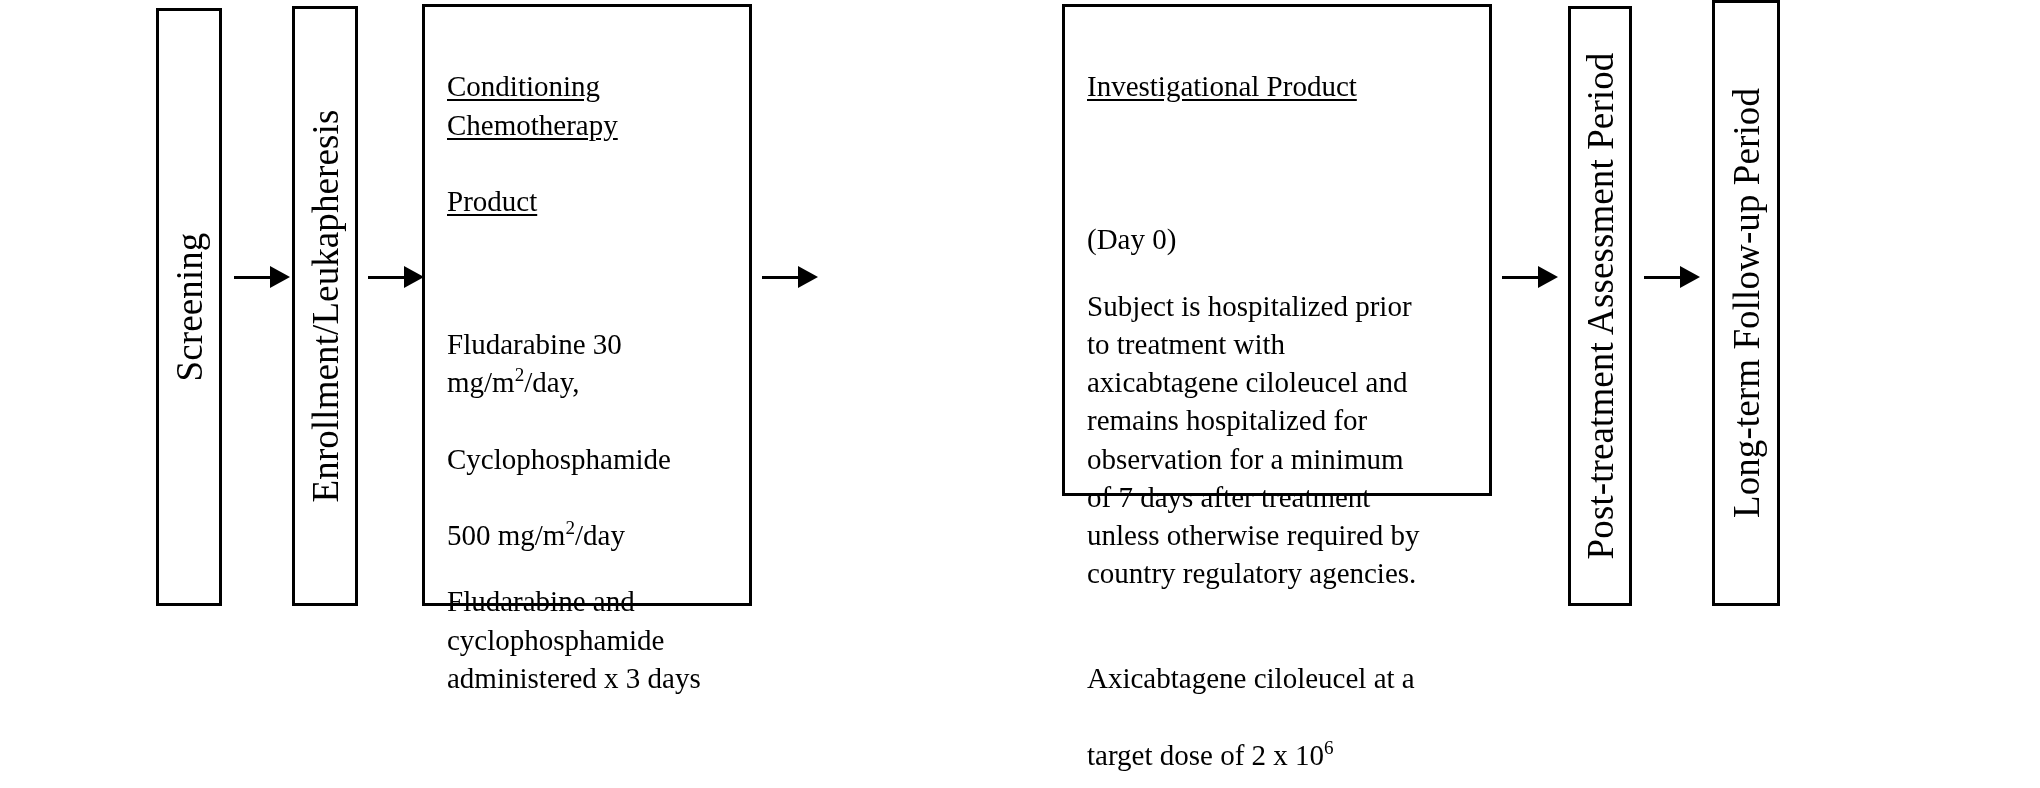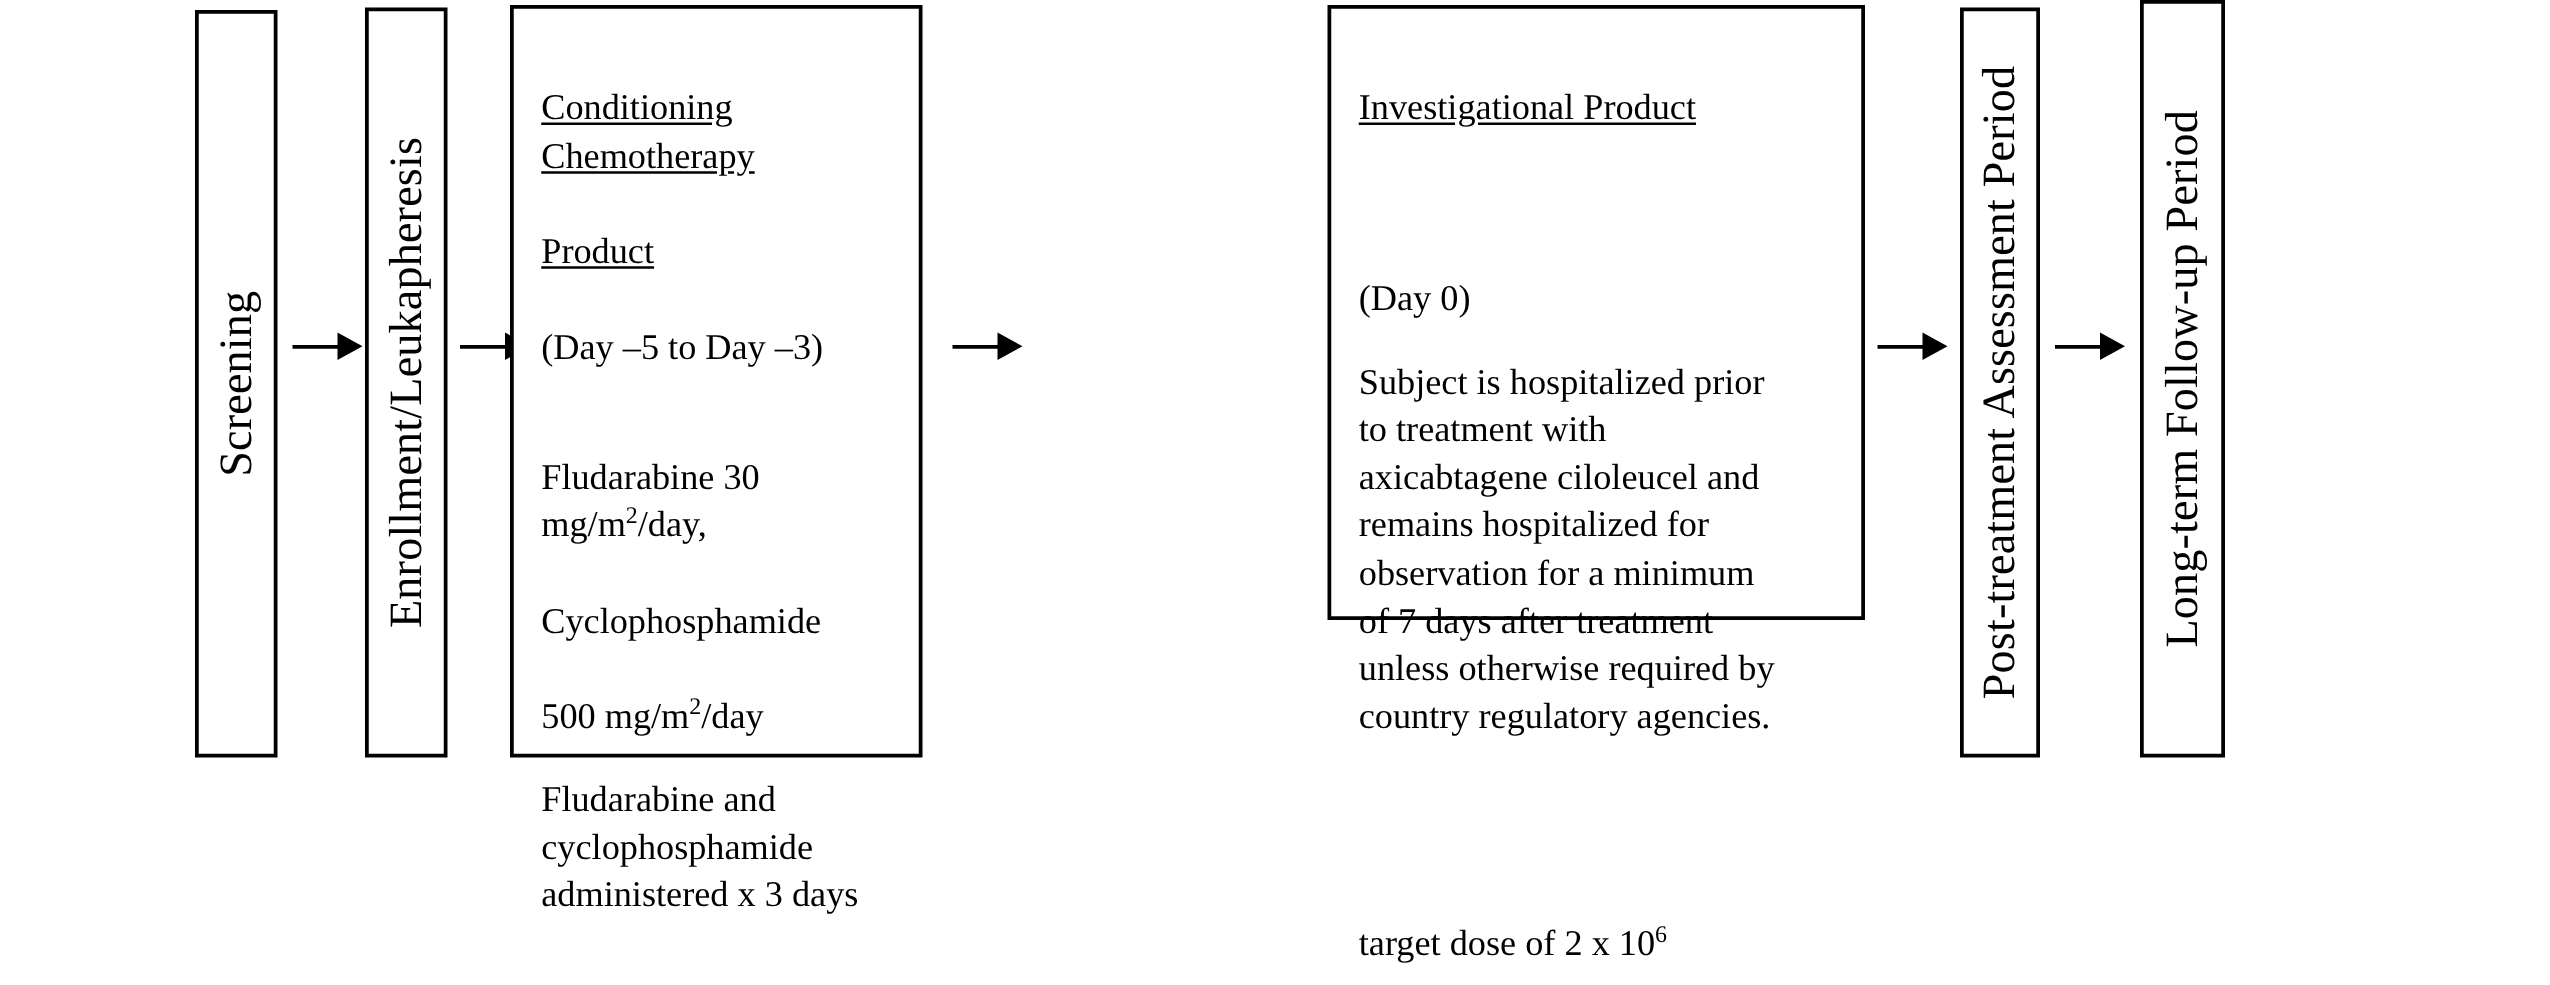--- a/index.html
+++ b/index.html
@@ -107,26 +107,25 @@
 
   <div class="node vertical" style="left:292px; top:6px; width:66px; height:600px;">
     <span class="vlabel">Enrollment/Leukapheresis</span>
   </div>
 
   <div class="arrow" style="left:368px; top:267px; width:56px;">
     <span class="shaft"></span>
     <span class="head"></span>
   </div>
 
-  <div class="node textbox" style="left:408px; top:4px; width:330px; height:602px;">
+  <div class="node textbox" style="left:422px; top:4px; width:330px; height:602px;">
 
     <p class="para">
       <span class="heading-underline">Conditioning Chemotherapy</span><br>
       <span class="heading-underline">Product</span><br>
-      <span>(Day –5 to Day –3)</span>
     </p>
 
     <p class="para">
       <span>Fludarabine 30 mg/m</span><span class="supnum">2</span><span>/day,</span><br>
       <span>Cyclophosphamide</span><br>
       <span>500 mg/m</span><span class="supnum">2</span><span>/day</span>
     </p>
 
     <p class="para">Fludarabine and
 cyclophosphamide
@@ -149,21 +148,21 @@
     <p class="para">Subject is hospitalized prior
 to treatment with
 axicabtagene ciloleucel and
 remains hospitalized for
 observation for a minimum
 of 7 days after treatment
 unless otherwise required by
 country regulatory agencies.</p>
 
     <p class="para">
-      <br>
+      <span>Axicabtagene ciloleucel at a</span><br>
       <span>target dose of 2 x 10</span><span class="supnum">6</span><br>
       <br>
       
     </p>
   </div>
 
   <div class="arrow" style="left:1502px; top:267px; width:56px;">
     <span class="shaft"></span>
     <span class="head"></span>
   </div>

